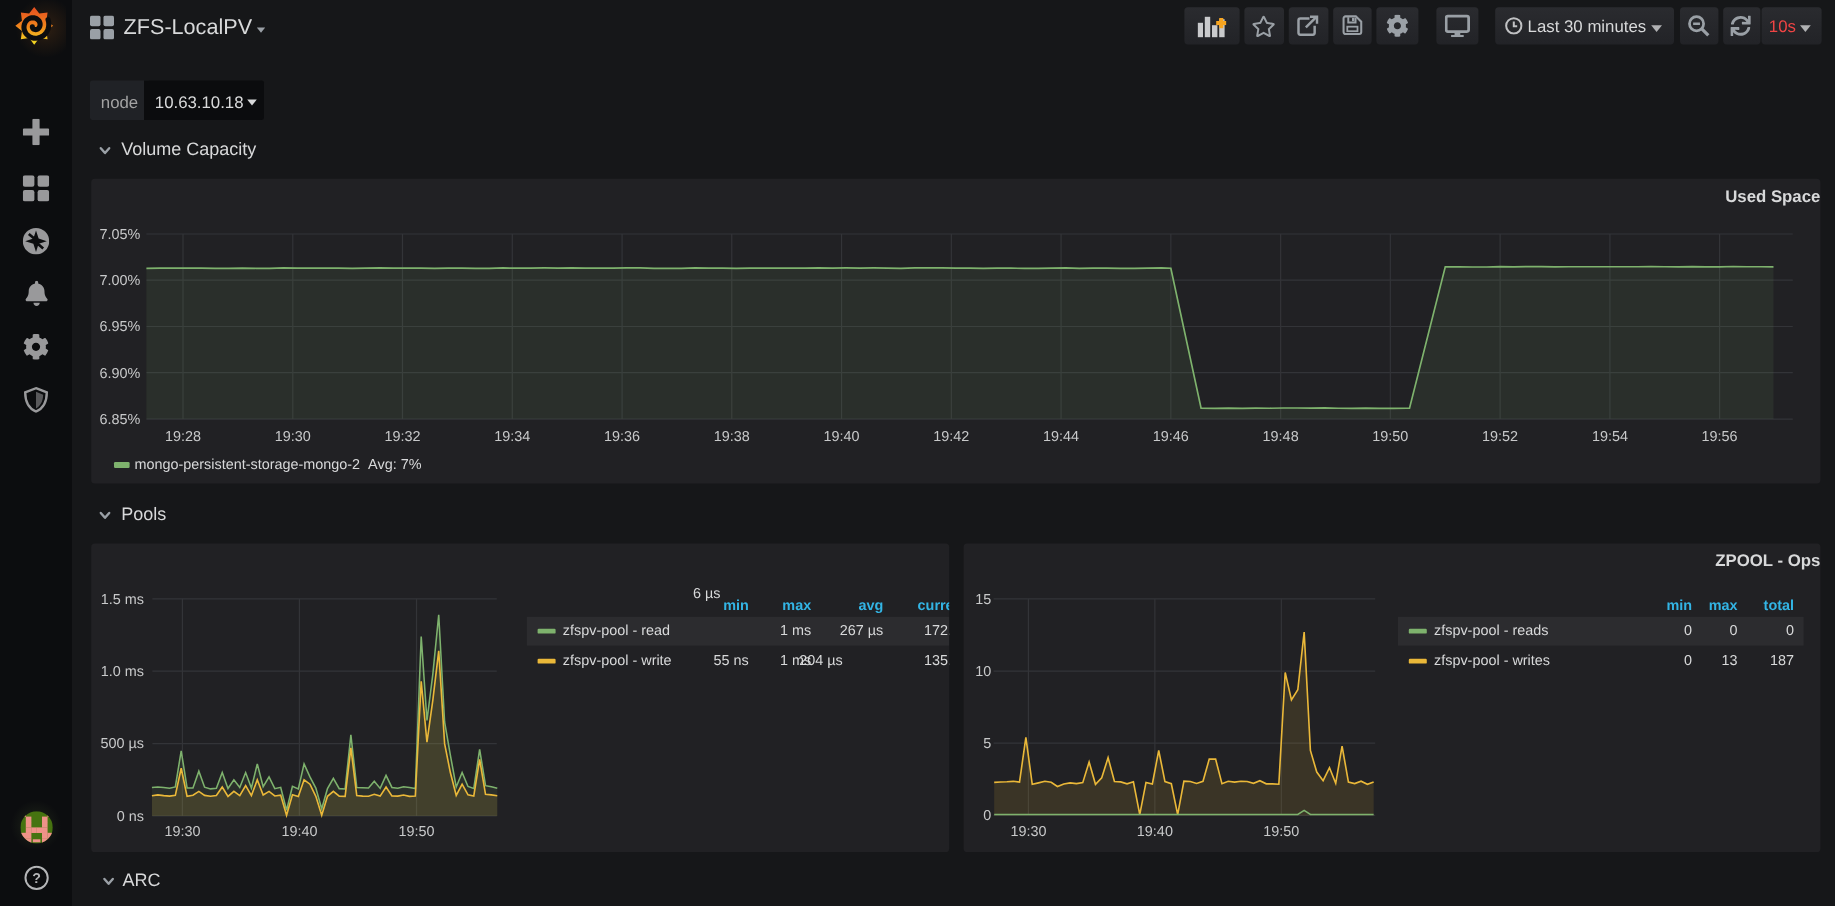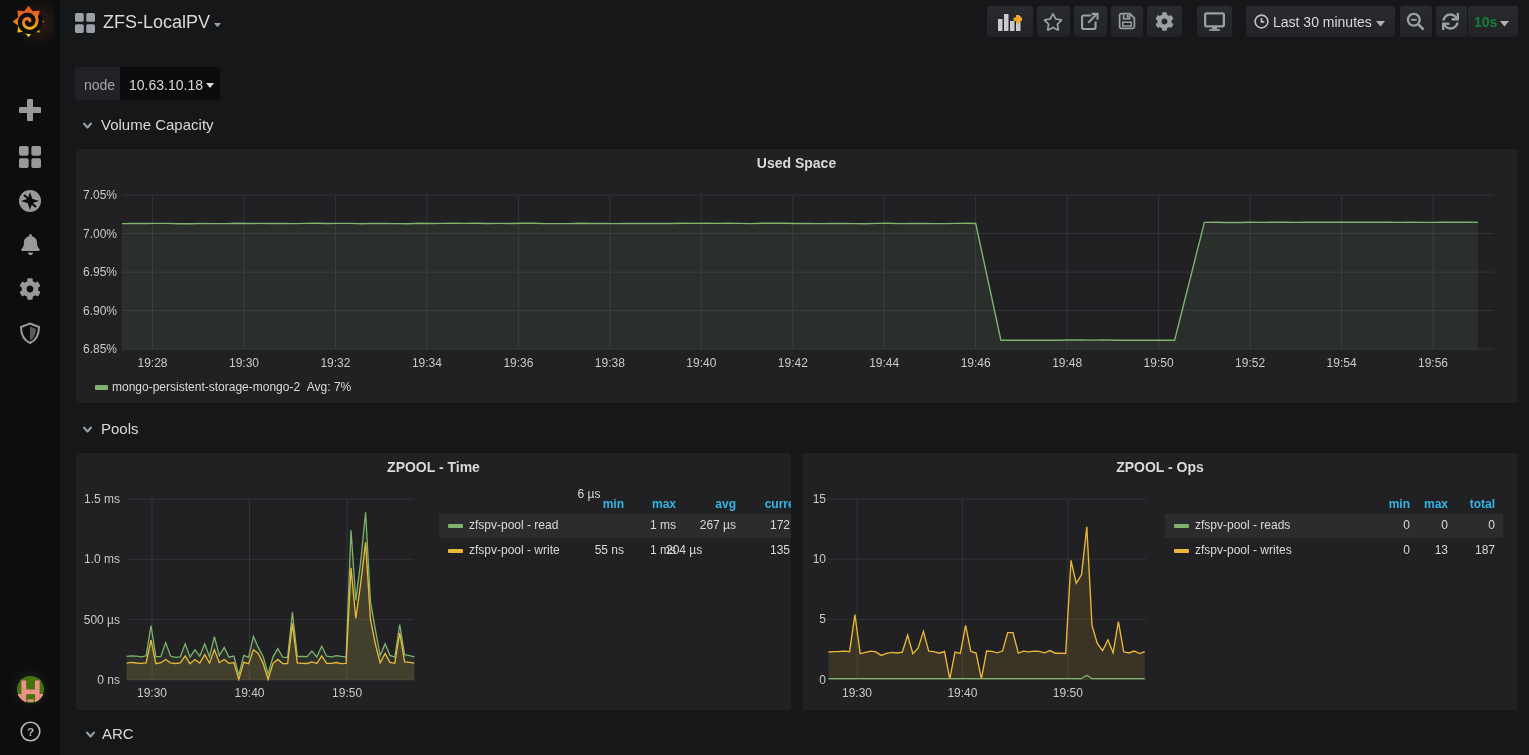--- a/index.html
+++ b/index.html
@@ -1,17 +1,17 @@
 <!DOCTYPE html>
 <html><head><meta charset="utf-8"><title>ZFS-LocalPV - Grafana</title><style>
 *{margin:0;padding:0;box-sizing:border-box}
 html,body{width:1529px;height:755px;background:#161719;font-family:"Liberation Sans",sans-serif;overflow:hidden;position:relative}
 .abs{position:absolute}
 .panel{position:absolute;background:#212124;border-radius:3px;overflow:hidden}
-.ptitle{position:absolute;left:0;right:0;top:6px;text-align:center;font-weight:bold;font-size:14px;color:#d8d9da}
+.ptitle{position:absolute;left:0;right:0;top:6px;text-align:right;font-weight:bold;font-size:14px;color:#d8d9da}
 .navbtn{position:absolute;top:6px;height:31px;background:linear-gradient(#2a2b2f,#222327);border-radius:3px}
 .tick{font-family:"Liberation Sans",sans-serif;font-size:12px;fill:#c8c9ca}
 .rowtitle{position:absolute;font-size:15px;font-weight:normal;color:#d8d9da}
 .lgh{color:#33b5e5;font-weight:bold;font-size:12px;text-align:right}
 .lgt{color:#d8d9da;font-size:12px;white-space:pre}
 </style></head><body>
 <div class="abs" style="left:0;top:0;width:60px;height:755px;background:#0c0d0f">
     <div class="abs" style="left:10px;top:0;width:45px;height:50px;background:radial-gradient(circle at 28px 23px, rgba(255,140,40,0.14), rgba(0,0,0,0) 65%)"></div>
     <svg class="abs" style="left:12px;top:5px" width="33" height="33" viewBox="-1 -1 34 34">
       <defs>
@@ -153,21 +153,21 @@
 <svg class="abs" style="left:1406px;top:12px" width="19" height="19" viewBox="0 0 20 20">
     <circle cx="8.2" cy="8.2" r="6.2" fill="none" stroke="#9aa0a6" stroke-width="2.4"></circle>
     <line x1="5.2" y1="8.2" x2="11.2" y2="8.2" stroke="#9aa0a6" stroke-width="2"></line>
     <line x1="12.8" y1="12.8" x2="18.5" y2="18.5" stroke="#9aa0a6" stroke-width="2.8"></line>
   </svg>
 <div class="navbtn" style="left:1436px;width:31px"></div>
 <svg class="abs" style="left:1442px;top:13px" width="17" height="17" viewBox="0 0 512 512">
     <path fill="#9aa0a6" d="M440.65 12.57l4 82.77A247.16 247.16 0 0 0 255.83 8C134.73 8 33.91 94.92 12.29 209.82A12 12 0 0 0 24.09 224h49.05a12 12 0 0 0 11.67-9.26 175.91 175.91 0 0 1 317-56.94l-101.46-4.86a12 12 0 0 0-12.57 12v47.41a12 12 0 0 0 12 12H500a12 12 0 0 0 12-12V12a12 12 0 0 0-12-12h-47.37a12 12 0 0 0-11.98 12.57zM255.83 432a175.61 175.61 0 0 1-146-77.8l101.8 4.87a12 12 0 0 0 12.57-12v-47.4a12 12 0 0 0-12-12H12a12 12 0 0 0-12 12V500a12 12 0 0 0 12 12h47.35a12 12 0 0 0 12-12.6l-4.15-82.57A247.17 247.17 0 0 0 255.83 504c121.11 0 221.93-86.92 243.55-201.82a12 12 0 0 0-11.8-14.18h-49.05a12 12 0 0 0-11.67 9.26A175.86 175.86 0 0 1 255.83 432z"></path>
   </svg>
 <div class="navbtn" style="left:1468px;width:50px"></div>
-<div class="abs" style="left:1474px;top:13.5px;font-size:14px;font-weight:bold;color:#15803d">10s</div>
+<div class="abs" style="left:1474px;top:13.5px;font-size:14px;font-weight:normal;color:#ef4444">10s</div>
 <svg class="abs" style="left:1499px;top:18px" width="11" height="11" viewBox="0 0 11 11">
     <path d="M1 3 L10 3 L5.5 8.58 Z" fill="#b0b1b3"></path>
   </svg>
 <div class="abs" style="left:75px;top:67px;height:33px;background:#202226;border-radius:2px 0 0 2px;padding:10px 9px 0 9px;font-size:14px;color:#a3a3a3">node</div>
 <div class="abs" style="left:120px;top:67px;width:100px;height:33px;background:#0b0c0e;border-radius:0 2px 2px 0;padding:9.5px 0 0 9px;font-size:14px;color:#d8d9da">10.63.10.18</div>
 <svg class="abs" style="left:205px;top:80px" width="10" height="10" viewBox="0 0 10 10">
     <path d="M1 3 L9 3 L5.0 7.96 Z" fill="#d8d9da"></path>
   </svg>
 <svg class="abs" style="left:82px;top:120px" width="11" height="11" viewBox="0 0 11 11">
     <path d="M2 3.5 L5.5 7.5 L9 3.5" fill="none" stroke="#9aa0a6" stroke-width="2" stroke-linecap="round" stroke-linejoin="round"></path>
@@ -222,21 +222,20 @@
       </g>
     </svg>
     <div class="abs" style="left:18.5px;top:236px;width:13px;height:4.5px;border-radius:1px;background:#7eb26d"></div>
     <span class="lgt abs" style="left:36px;top:231px">mongo-persistent-storage-mongo-2&nbsp;&nbsp;Avg: 7%</span>
   </div>
 <svg class="abs" style="left:82px;top:424px" width="11" height="11" viewBox="0 0 11 11">
     <path d="M2 3.5 L5.5 7.5 L9 3.5" fill="none" stroke="#9aa0a6" stroke-width="2" stroke-linecap="round" stroke-linejoin="round"></path>
   </svg>
 <div class="rowtitle" style="left:101px;top:420px">Pools</div>
 <div class="panel" style="left:76px;top:453px;width:715px;height:257px">
-    <div class="ptitle">ZPOOL - Time</div>
     <svg class="abs" style="left:0;top:0" width="715" height="257">
       <line x1="51" y1="46.0" x2="338" y2="46.0" stroke="#333438" stroke-width="1"></line>
       <text x="44" y="50.0" text-anchor="end" class="tick">1.5 ms</text>
       <line x1="51" y1="106.3" x2="338" y2="106.3" stroke="#333438" stroke-width="1"></line>
       <text x="44" y="110.3" text-anchor="end" class="tick">1.0 ms</text>
       <line x1="51" y1="166.7" x2="338" y2="166.7" stroke="#333438" stroke-width="1"></line>
       <text x="44" y="170.7" text-anchor="end" class="tick">500 µs</text>
       <line x1="51" y1="227.0" x2="338" y2="227.0" stroke="#333438" stroke-width="1"></line>
       <text x="44" y="231.0" text-anchor="end" class="tick">0 ns</text>
       <line x1="76.0" y1="46" x2="76.0" y2="227" stroke="#333438" stroke-width="1"></line>

